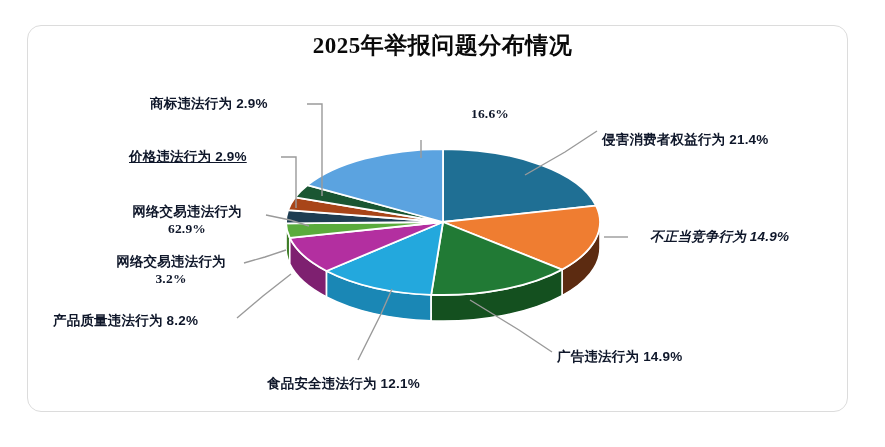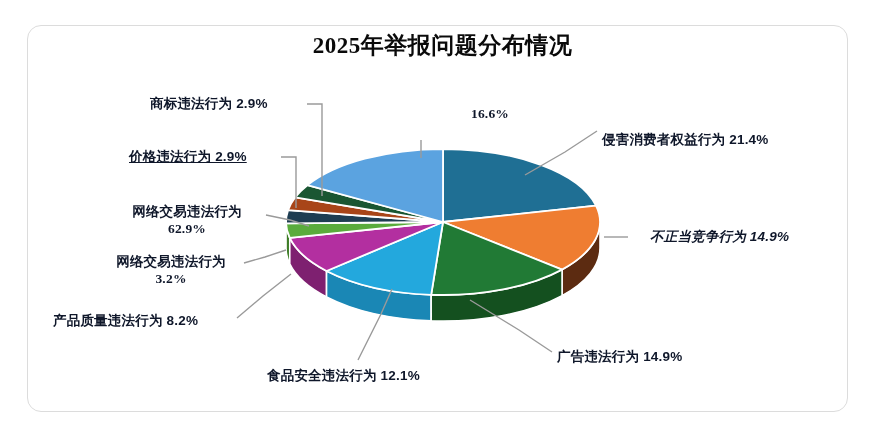--- a/index.html
+++ b/index.html
@@ -98,21 +98,21 @@
   <br>
   <span class="pct">16.6%</span>
 </div>
 
 <div class="lbl" style="left:602px;top:131px;">侵害消费者权益行为 21.4%</div>
 
 <div class="lbl" style="left:650px;top:228px;font-style:italic;">不正当竞争行为 14.9%</div>
 
 <div class="lbl" style="left:557px;top:348px;">广告违法行为 14.9%</div>
 
-<div class="lbl" style="left:267px;top:367px;">食品安全违法行为 12.1%</div>
+<div class="lbl" style="left:267px;top:375px;">食品安全违法行为 12.1%</div>
 
 <div class="lbl" style="left:53px;top:312px;">产品质量违法行为 8.2%</div>
 
 <div class="lbl c two" style="left:96px;top:253px;width:150px;white-space:normal;">
   <span>网络交易违法行为</span><br>
   <span class="pct">3.2%</span>
 </div>
 
 <div class="lbl c two" style="left:112px;top:203px;width:150px;white-space:normal;">
   <span>网络交易违法行为</span><br>

